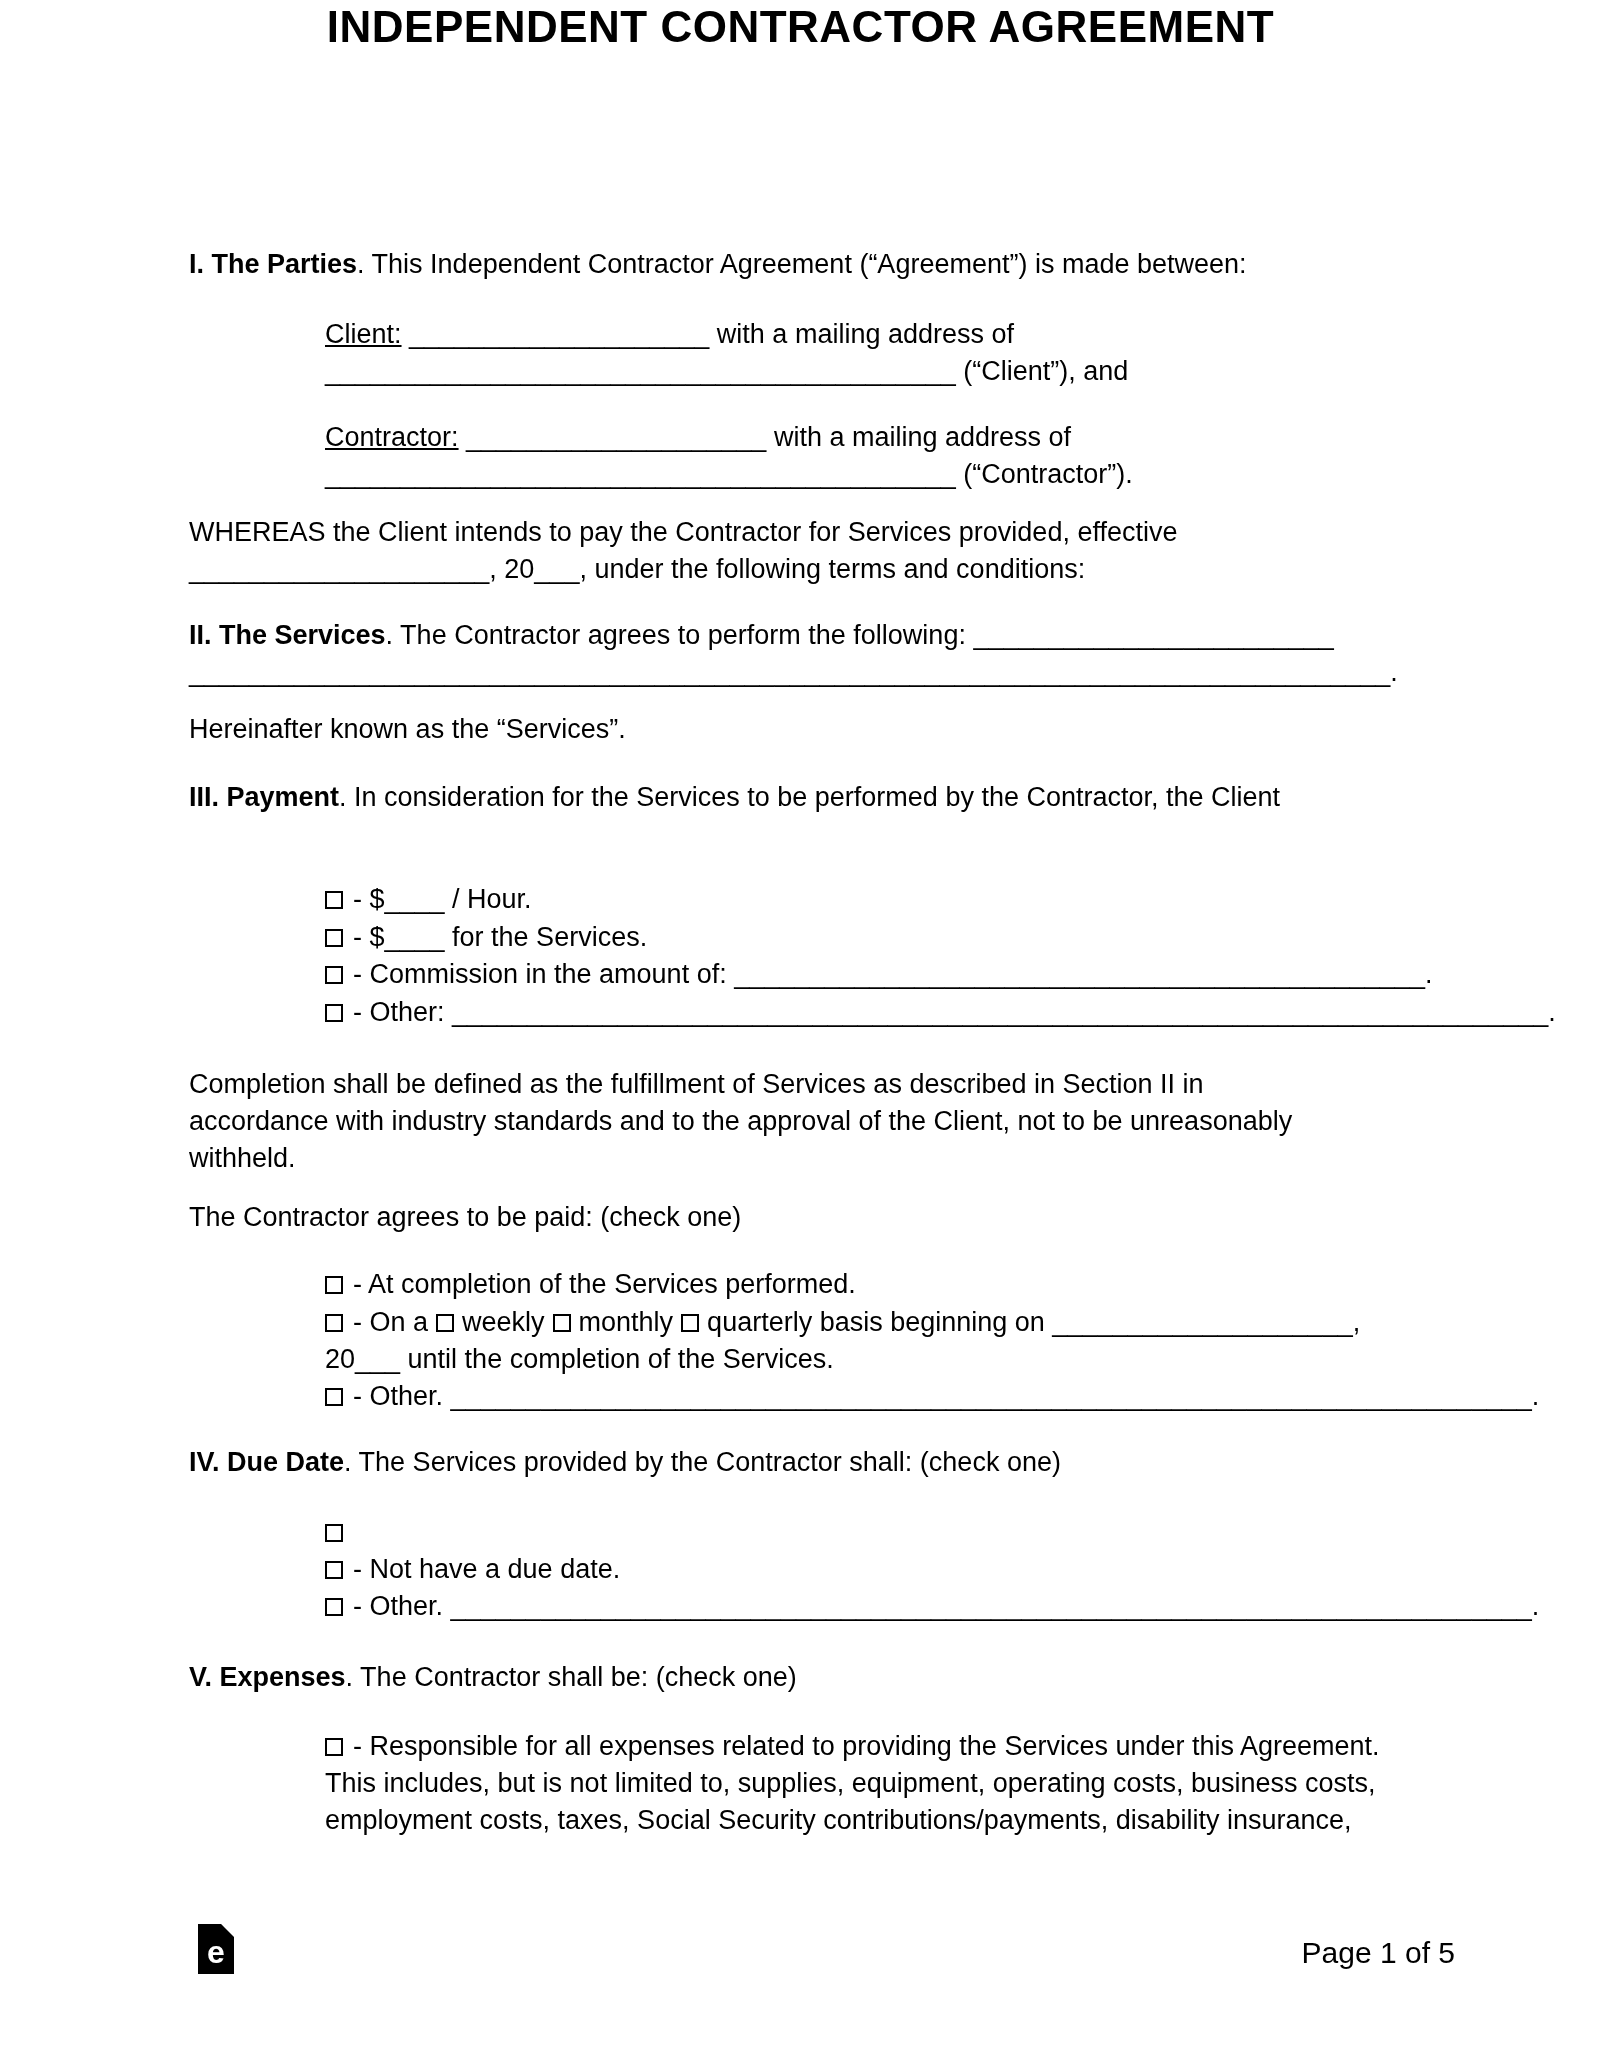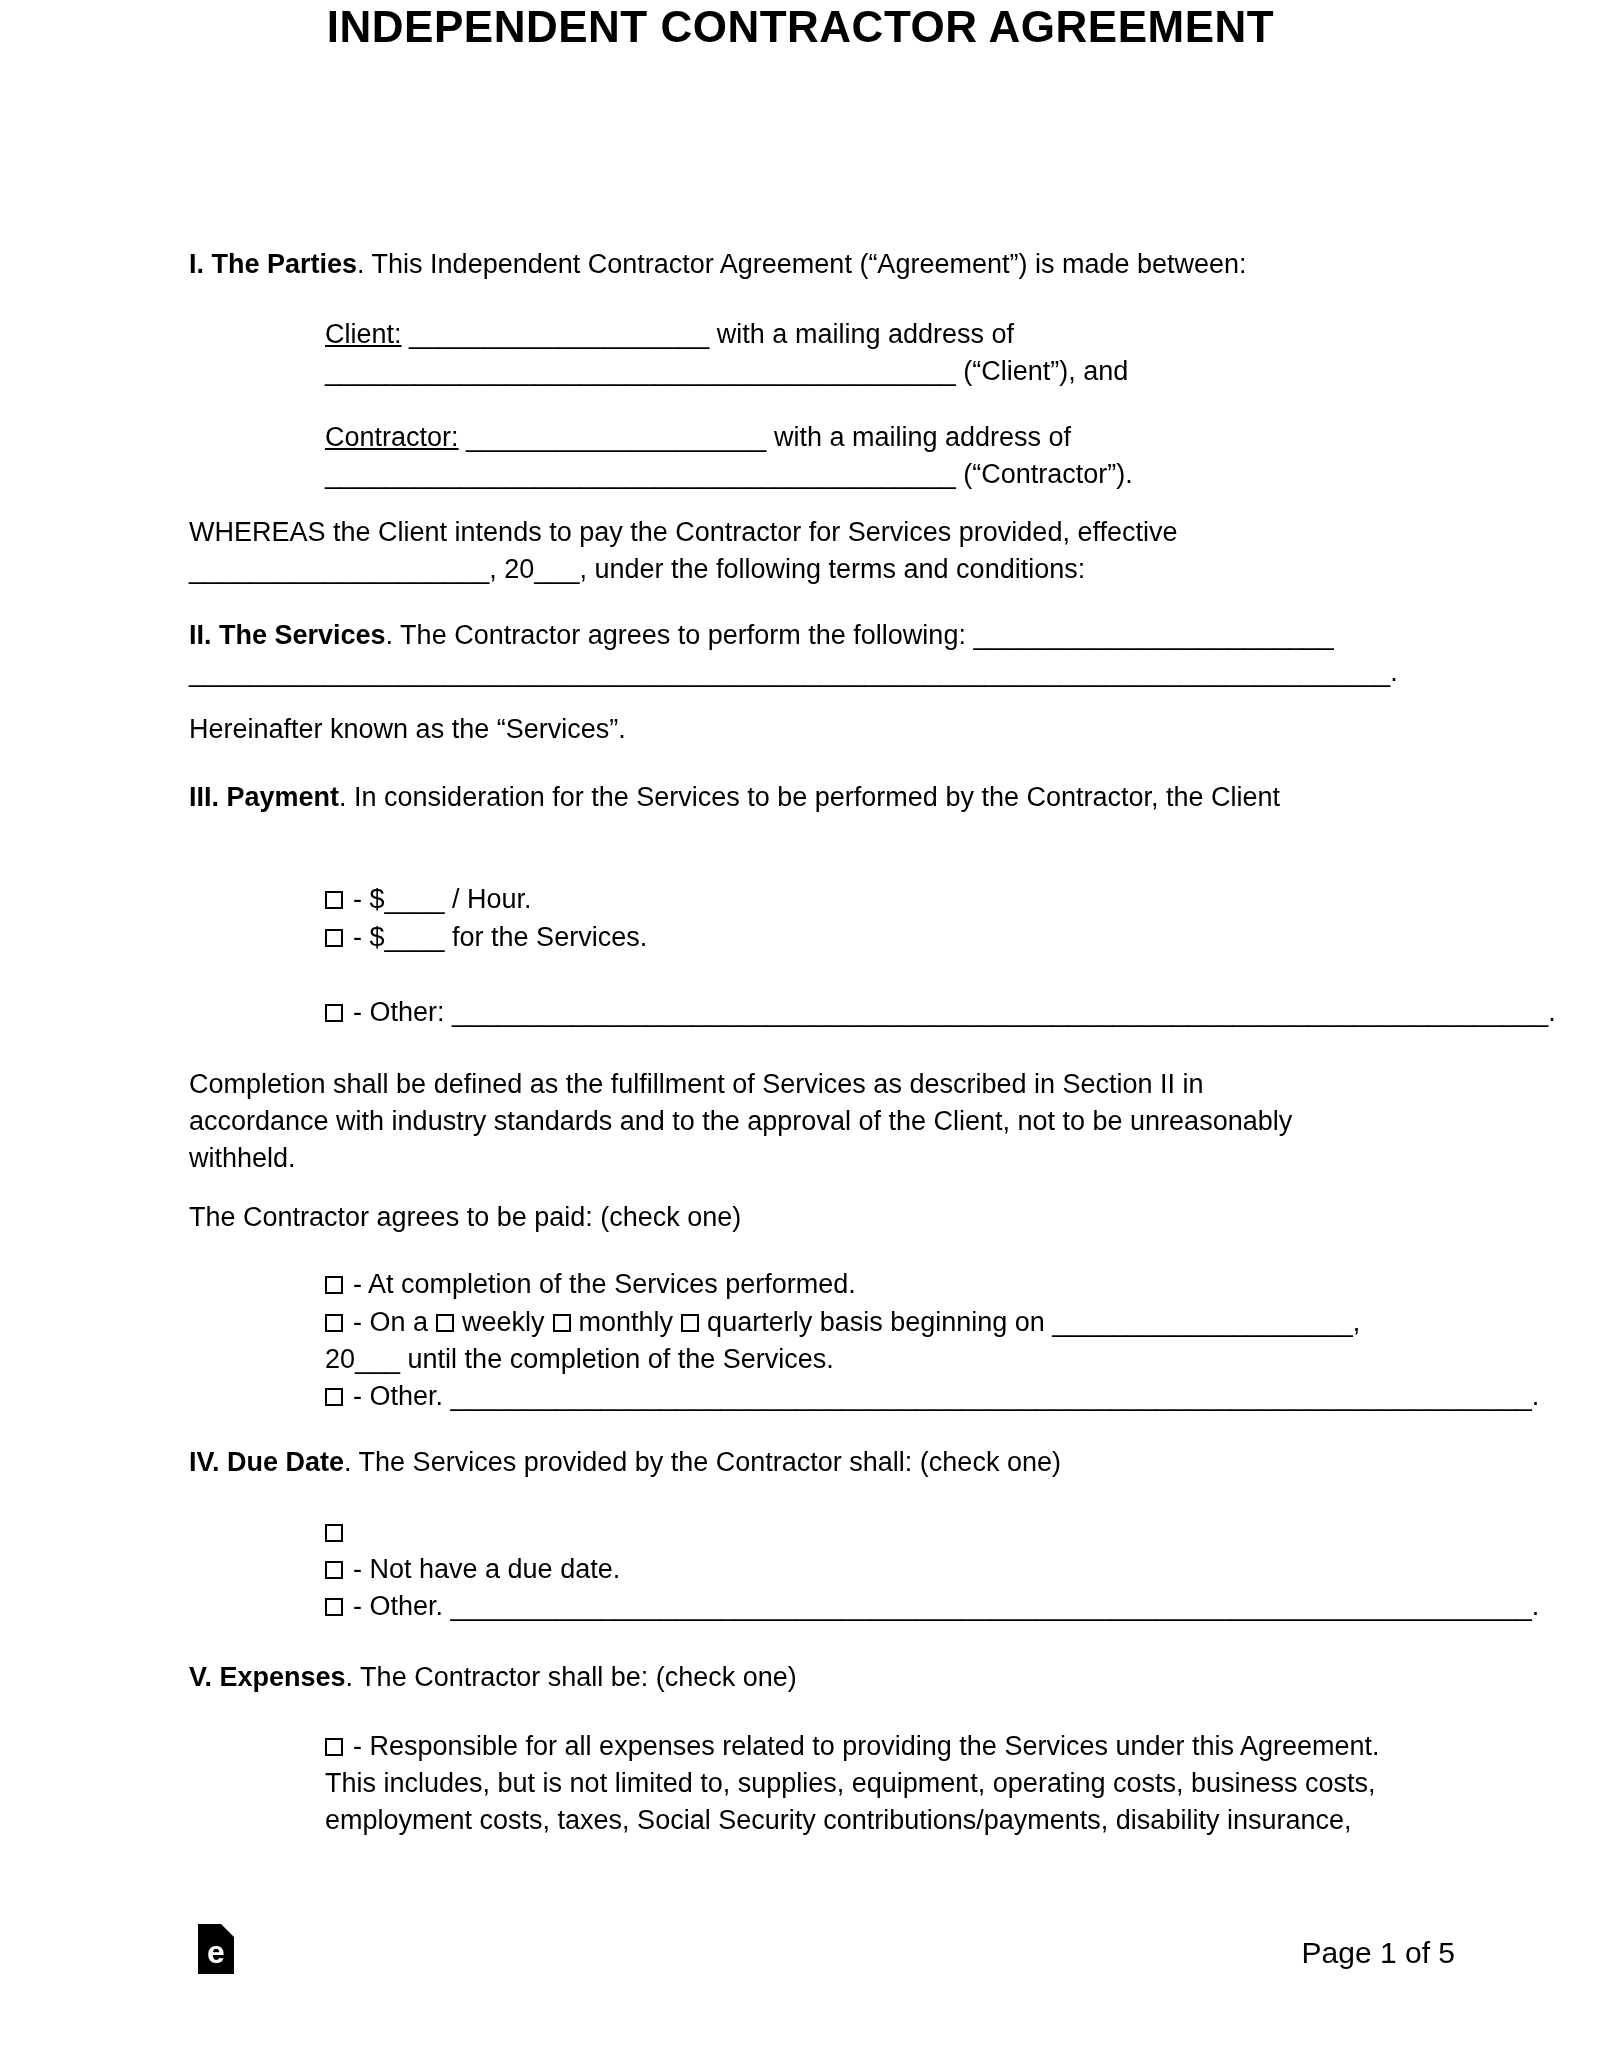--- a/index.html
+++ b/index.html
@@ -86,20 +86,21 @@
   <div class="ln" style="top:551px">____________________, 20___, under the following terms and conditions:</div>
 
   <div class="ln" style="top:617px"><span class="b">II. The Services</span><span>. The Contractor agrees to perform the following: ________________________</span></div>
   <div class="ln" style="top:654px">________________________________________________________________________________.</div>
   <div class="ln" style="top:711px">Hereinafter known as the “Services”.</div>
 
   <div class="ln" style="top:779px"><span class="b">III. Payment</span><span>. In consideration for the Services to be performed by the Contractor, the Client</span></div>
 
   <div class="ln ind" style="top:881px"><span class="cb"></span><span>- $____ / Hour.</span></div>
   <div class="ln ind" style="top:919px"><span class="cb"></span><span>- $____ for the Services.</span></div>
+  <div class="ln ind" style="top:956px"><span class="cb"></span><span>- Commission in the amount of: ______________________________________________.</span></div>
   <div class="ln ind" style="top:994px"><span class="cb"></span><span>- Other: _________________________________________________________________________.</span></div>
 
   <div class="ln" style="top:1066px">Completion shall be defined as the fulfillment of Services as described in Section II in</div>
   <div class="ln" style="top:1103px">accordance with industry standards and to the approval of the Client, not to be unreasonably</div>
   <div class="ln" style="top:1140px">withheld.</div>
 
   <div class="ln" style="top:1199px">The Contractor agrees to be paid: (check one)</div>
 
   <div class="ln ind" style="top:1266px"><span class="cb"></span><span>- At completion of the Services performed.</span></div>
   <div class="ln ind" style="top:1304px"><span class="cb"></span><span>- On a</span><span class="cbi"></span><span>weekly</span><span class="cbi"></span><span>monthly</span><span class="cbi"></span><span>quarterly basis beginning on ____________________,</span></div>

